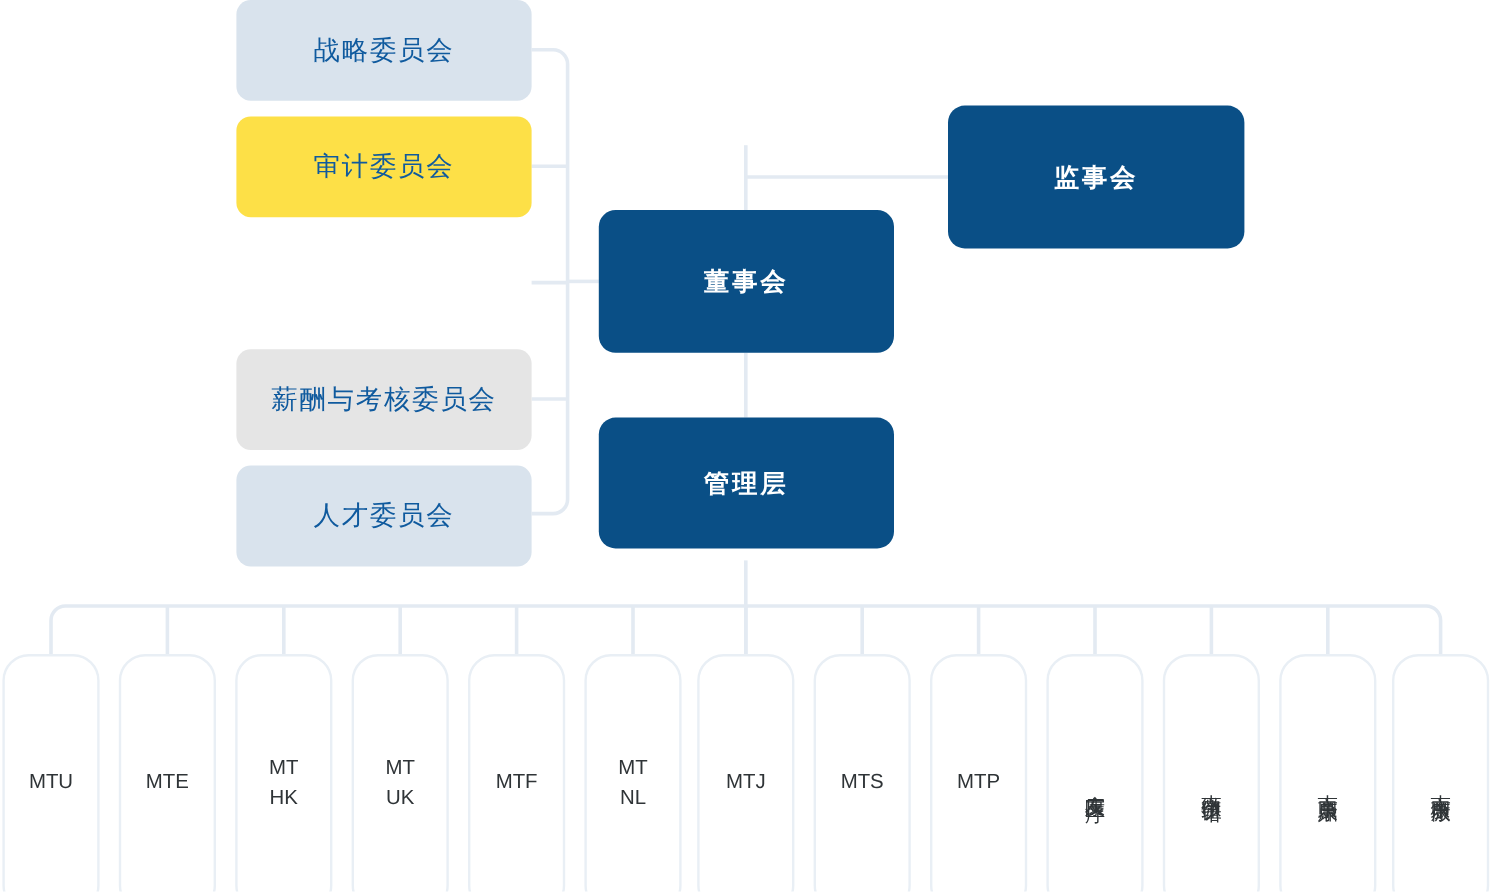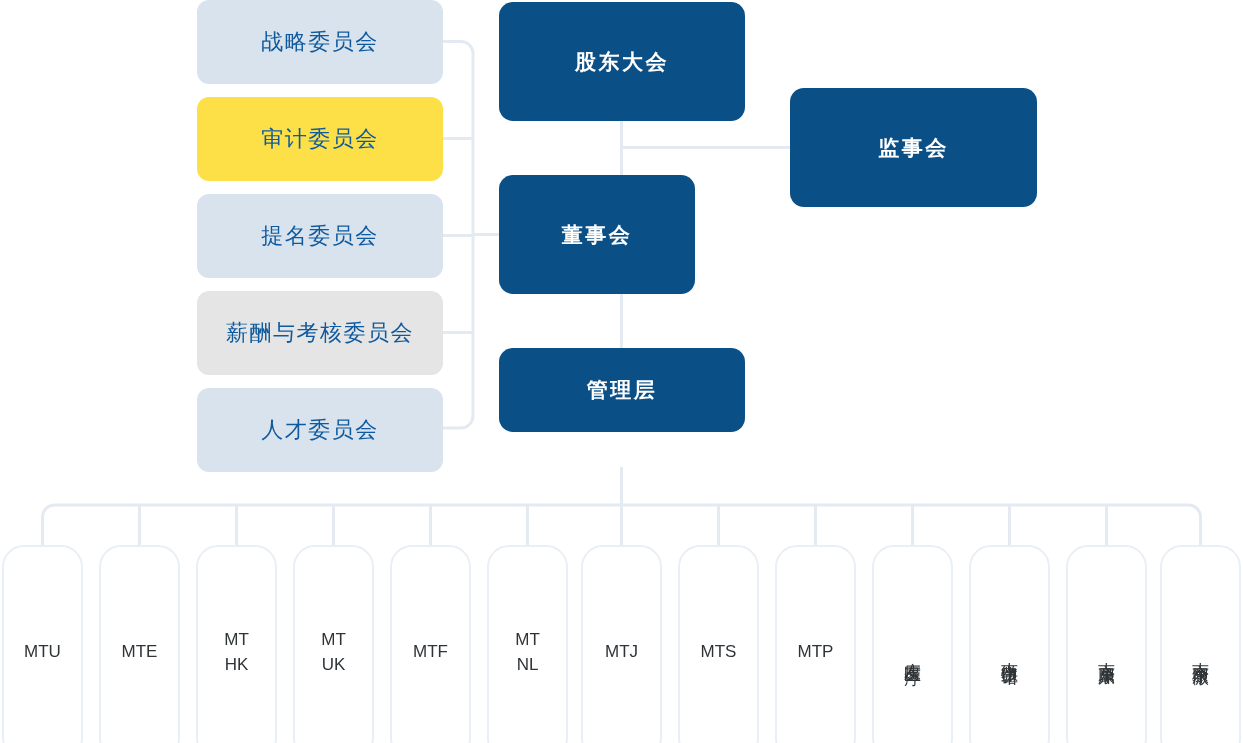--- a/index.html
+++ b/index.html
@@ -61,22 +61,22 @@
   }
   .primary .label {
     font-size: 21px;
     font-weight: bold;
     color: #ffffff;
     letter-spacing: 2.5px;
     white-space: nowrap;
   }
 
   #box-shareholders { left: 499px; top: 2px;   width: 246px; height: 119px; }
-  #box-board        { left: 499px; top: 175px; width: 196px; height: 119px; }
-  #box-management   { left: 499px; top: 348px; width: 246px; height: 84px; }
+  #box-board        { left: 499px; top: 175px; width: 246px; height: 119px; }
+  #box-management   { left: 499px; top: 348px; width: 246px; height: 109px; }
   #box-supervisory  { left: 790px; top: 88px;  width: 247px; height: 119px; }
 
   
   .subsidiary {
     position: absolute;
     top: 545px;
     width: 81px;
     height: 215px;
     border: 2px solid #e9eff5;
     border-radius: 22px;
@@ -141,33 +141,27 @@
       <path d="M1106.5 505 L1106.5 545"></path>
     </g>
   </svg>
 
   <div class="committee" id="committee-0" style="top: 0px; background: rgb(217, 227, 237);">
     <span class="label">战略委员会</span>
   </div>
   <div class="committee" id="committee-1" style="top: 97px; background: #fde047;">
     <span class="label">审计委员会</span>
   </div>
-  <div class="committee" id="committee-2" style="top: 194px; background: rgb(217, 227, 237);">
-    <span class="label">提名委员会</span>
-  </div>
   <div class="committee" id="committee-3" style="top: 291px; background: #e5e5e5;">
     <span class="label">薪酬与考核委员会</span>
   </div>
   <div class="committee" id="committee-4" style="top: 388px; background: rgb(217, 227, 237);">
     <span class="label">人才委员会</span>
   </div>
 
-  <div class="primary" id="box-shareholders">
-    <span class="label">股东大会</span>
-  </div>
 
   <div class="primary" id="box-board">
     <span class="label">董事会</span>
   </div>
 
   <div class="primary" id="box-management">
     <span class="label">管理层</span>
   </div>
 
   <div class="primary" id="box-supervisory">

